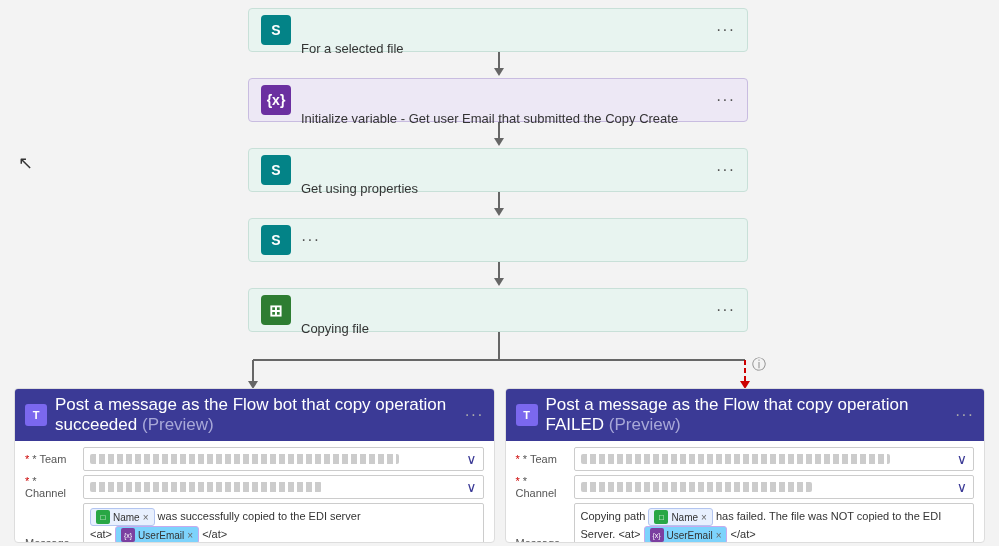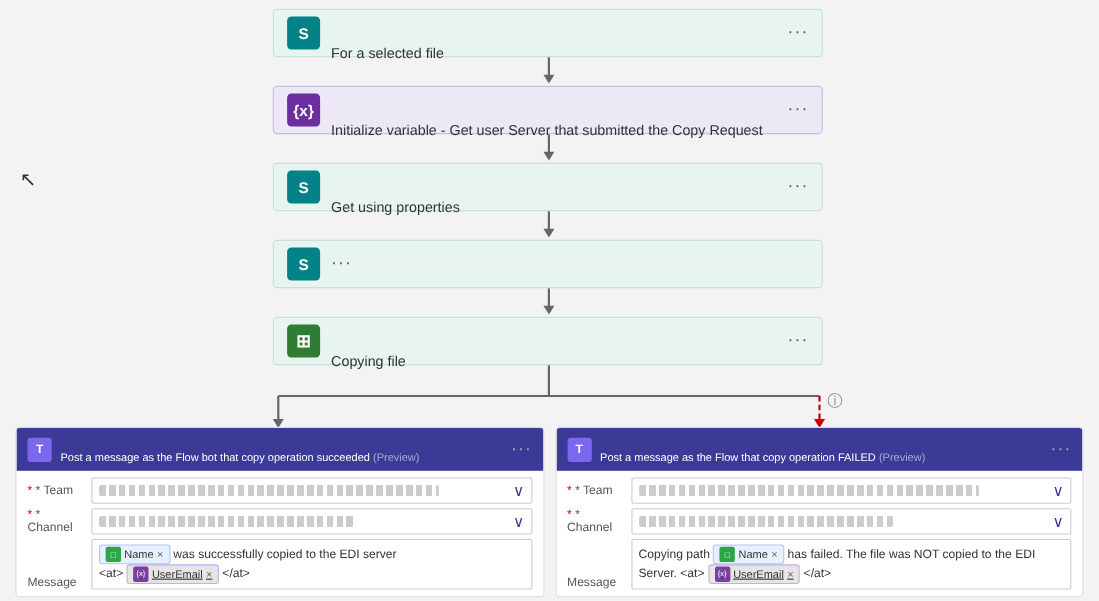--- a/index.html
+++ b/index.html
@@ -116,22 +116,21 @@
       display: flex;
       align-items: center;
       justify-content: center;
       font-size: 11px;
       color: white;
       font-weight: bold;
     }
 
     .panel-title {
       flex: 1;
-      font-size: 10px;
-      margin-top: 16px;
+      font-size: 17px;
     }
 
     .panel-title .preview-text {
       color: #a8a8d8;
     }
 
     .panel-more {
       color: #aaa;
       font-size: 16px;
       cursor: pointer;
@@ -230,23 +229,22 @@
       font-size: 8px;
     }
 
     .token-badge .token-close {
       color: #666;
       font-size: 10px;
       cursor: pointer;
     }
 
     .token-badge.variable-token {
-      background: #e5e5e5;
+      background: #7dd3fc;
       border-color: #c8aaee;
-      text-decoration: underline;
     }
 
     .token-badge.variable-token .token-icon {
       background: #7b3fa0;
       font-size: 7px;
     }
 
     .msg-text {
       display: inline;
       font-size: 11px;
@@ -316,21 +314,21 @@
     <div class="step-card">
       <div class="step-icon icon-sharepoint">S</div>
       <span class="step-label">For a selected file</span>
       <span class="step-more">···</span>
     </div>
   </div>
 
   <div style="position:absolute; top:78px; left:248px; width:502px;">
     <div class="step-card purple-card">
       <div class="step-icon icon-variable">{x}</div>
-      <span class="step-label">Initialize variable - Get user Server that submitted the Copy Request</span>
+      <span class="step-label">Initialize variable - Get user Email that submitted the Copy Create</span>
       <span class="step-more">···</span>
     </div>
   </div>
 
   <div style="position:absolute; top:148px; left:248px; width:502px;">
     <div class="step-card">
       <div class="step-icon icon-sharepoint">S</div>
       <span class="step-label">Get using properties</span>
       <span class="step-more">···</span>
     </div>

